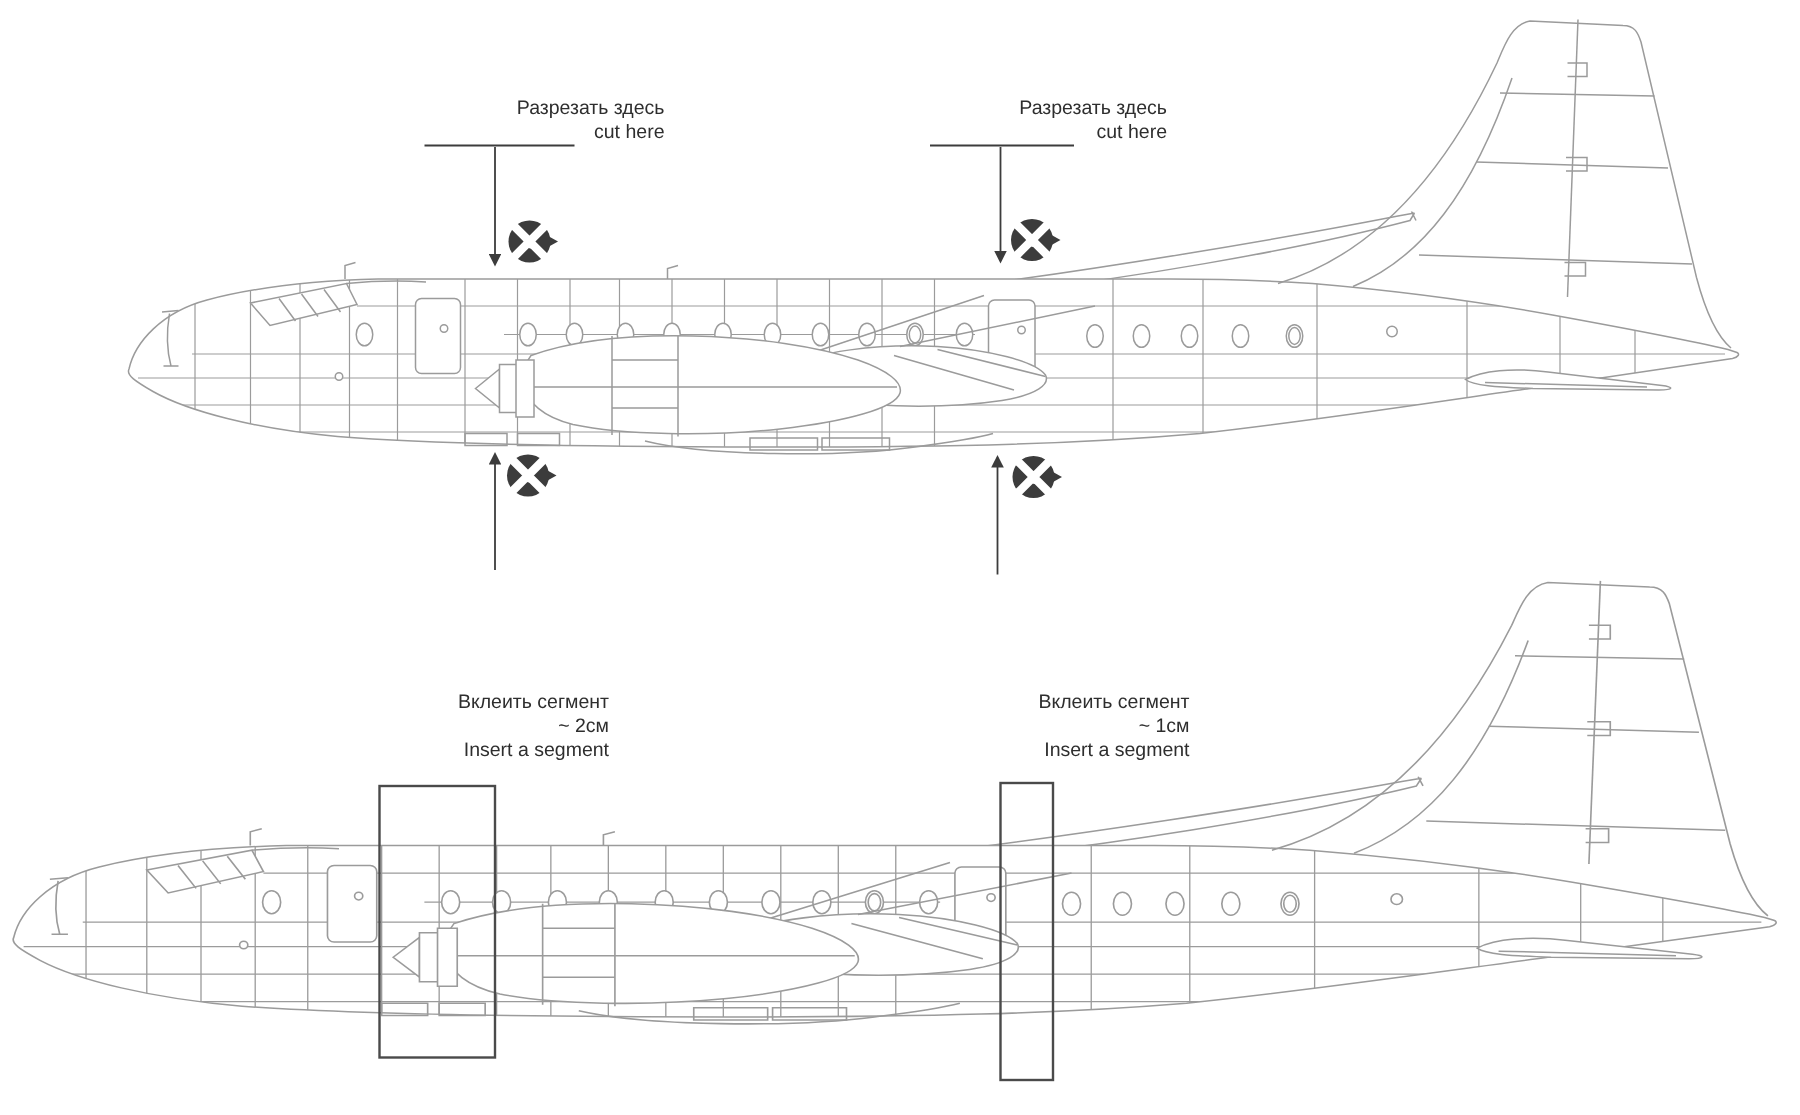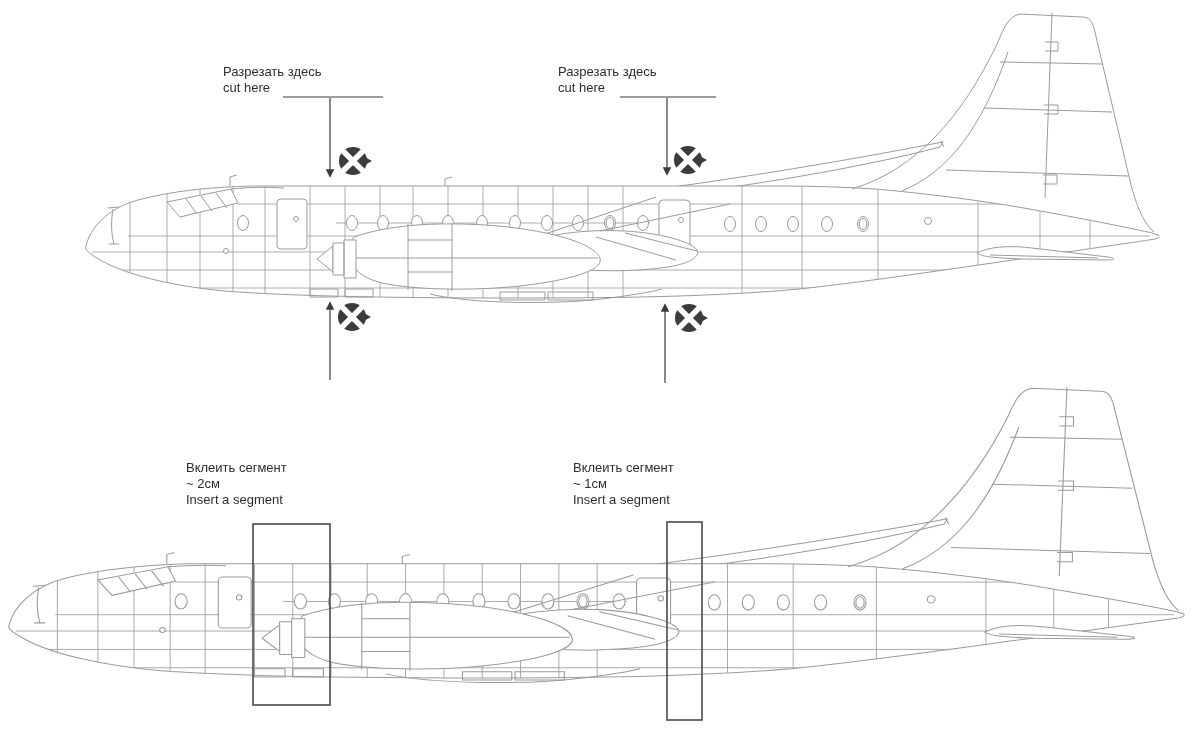--- a/index.html
+++ b/index.html
@@ -1,19 +1,19 @@
 <!DOCTYPE html>
 <html><head>
 <meta charset="utf-8">
 <style>
   html,body{margin:0;padding:0;background:#fff;}
   .canvas{position:relative;width:1200px;height:743px;background:#ffffff;overflow:hidden;
           font-family:"Liberation Sans",sans-serif;}
   svg.art{position:absolute;left:0;top:0;}
-  .label{position:absolute;width:220px;text-align:left;
+  .label{position:absolute;width:220px;text-align:right;
          font-size:13px;line-height:16px;color:#2e2e2e;}
   .label div{white-space:nowrap;}
 </style>
 </head>
 <body>
 
 <div class="canvas">
 
 <svg class="art" width="1200" height="743" viewBox="0 0 1200 743">
   <defs>

